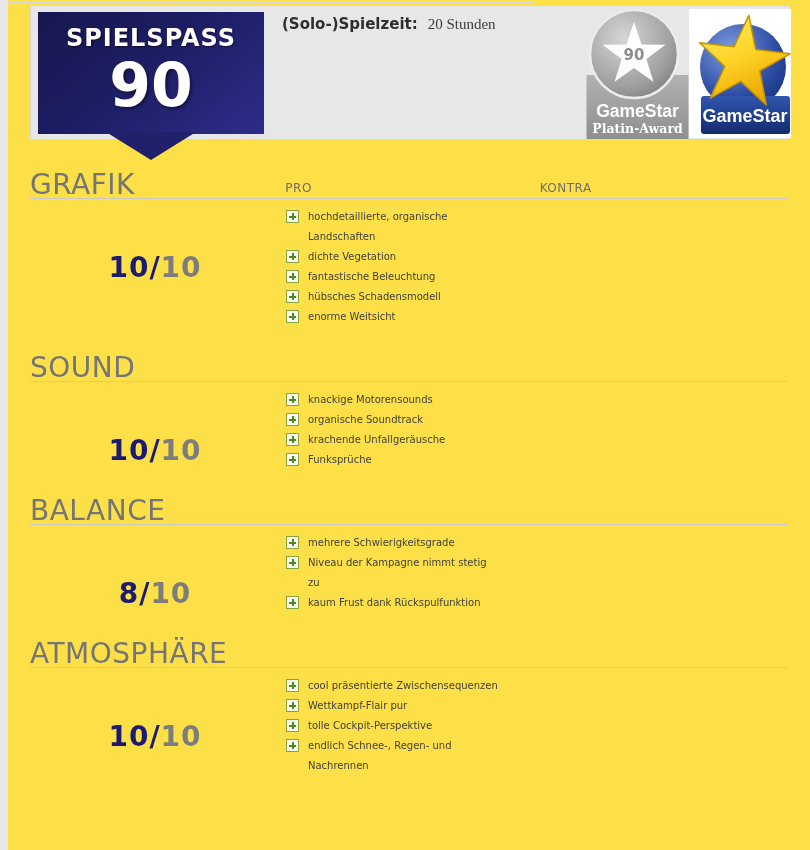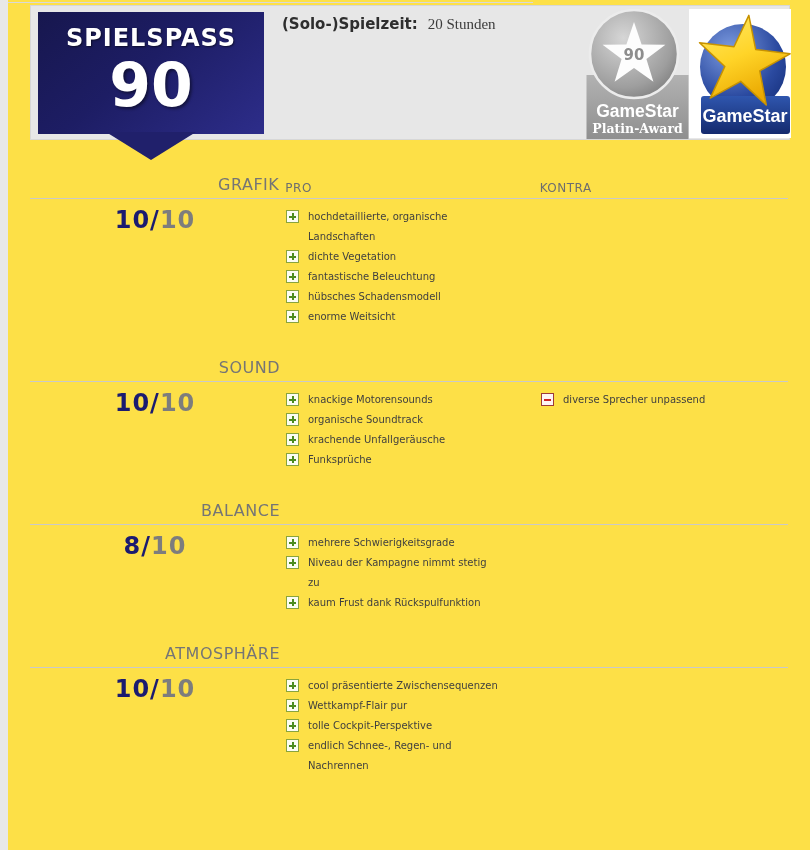--- a/index.html
+++ b/index.html
@@ -26,27 +26,27 @@
   .playtime { position:absolute; left:251px; top:9px; font-size:15px; color:#3c3c3c; }
   .pt-label { font-weight:bold; color:#2e2e2e; }
   .pt-value { margin-left:10px; color:#3c3c3c;font-family:Liberation Serif, serif; }
   .platin-svg { position:absolute; left:555px; top:3px; }
   .logo-svg   { position:absolute; left:658px; top:3px; }
 
   
   .content { position:absolute; left:30px; top:170px; width:758px; }
   .section + .section { margin-top:26px; }
   .sec-head { display:flex; align-items:flex-end; height:28px; border-bottom:1px solid #c9c9c9; }
-  .sec-title { width:250px; text-align:right; font-size:16px; line-height:26px;
+  .sec-title { width:250px; text-align:left; font-size:28px; line-height:26px;
                color:#757575; letter-spacing:0.5px; }
   .sec-col-label { width:255px; padding-left:6px; box-sizing:border-box;
                    font-size:12px; color:#6e6e6e; letter-spacing:0.5px; padding-bottom:3px; }
   .sec-body { display:flex; padding-top:8px; }
-  .score-cell { width:250px; text-align:center; font-size:24px; line-height:26px;
-                font-weight:bold; letter-spacing:1px; }
+  .score-cell { width:250px; text-align:center; font-size:28px; line-height:26px;
+                font-weight:bold; letter-spacing:1px;margin-top:48px; }
   .sv,.ss { color:#1b1b70; }
   .sm { color:#7d7d7d; }
   ul { list-style:none; }
   .pro-list { width:255px; padding-left:6px; box-sizing:border-box; }
   .kontra-list { width:249px; padding-left:6px; box-sizing:border-box; }
   li { display:flex; align-items:flex-start; font-size:10px; line-height:20px; color:#3f3f3f; }
   .t { max-width:192px; }
   .kontra-list .t { max-width:225px; }
   .ic { flex:0 0 13px; width:13px; height:13px; margin-top:3px; margin-right:9px;
         position:relative; border:1px solid; box-sizing:border-box; }
@@ -176,26 +176,20 @@
             </li>
           <li>
               <span class="ic plus"></span>
               <span class="t">krachende Unfallgeräusche</span>
             </li>
           <li>
               <span class="ic plus"></span>
               <span class="t">Funksprüche</span>
             </li>
         </ul>
-        <ul class="kontra-list">
-          <li>
-              <span class="ic minus"></span>
-              <span class="t">diverse Sprecher unpassend</span>
-            </li>
-        </ul>
       </div>
     </div>
 
     <div class="section">
       <div class="sec-head">
         <div class="sec-title">BALANCE</div>
       </div>
       <div class="sec-body">
         <div class="score-cell">
           <span class="sv">8</span><span class="ss">/</span><span class="sm">10</span>

